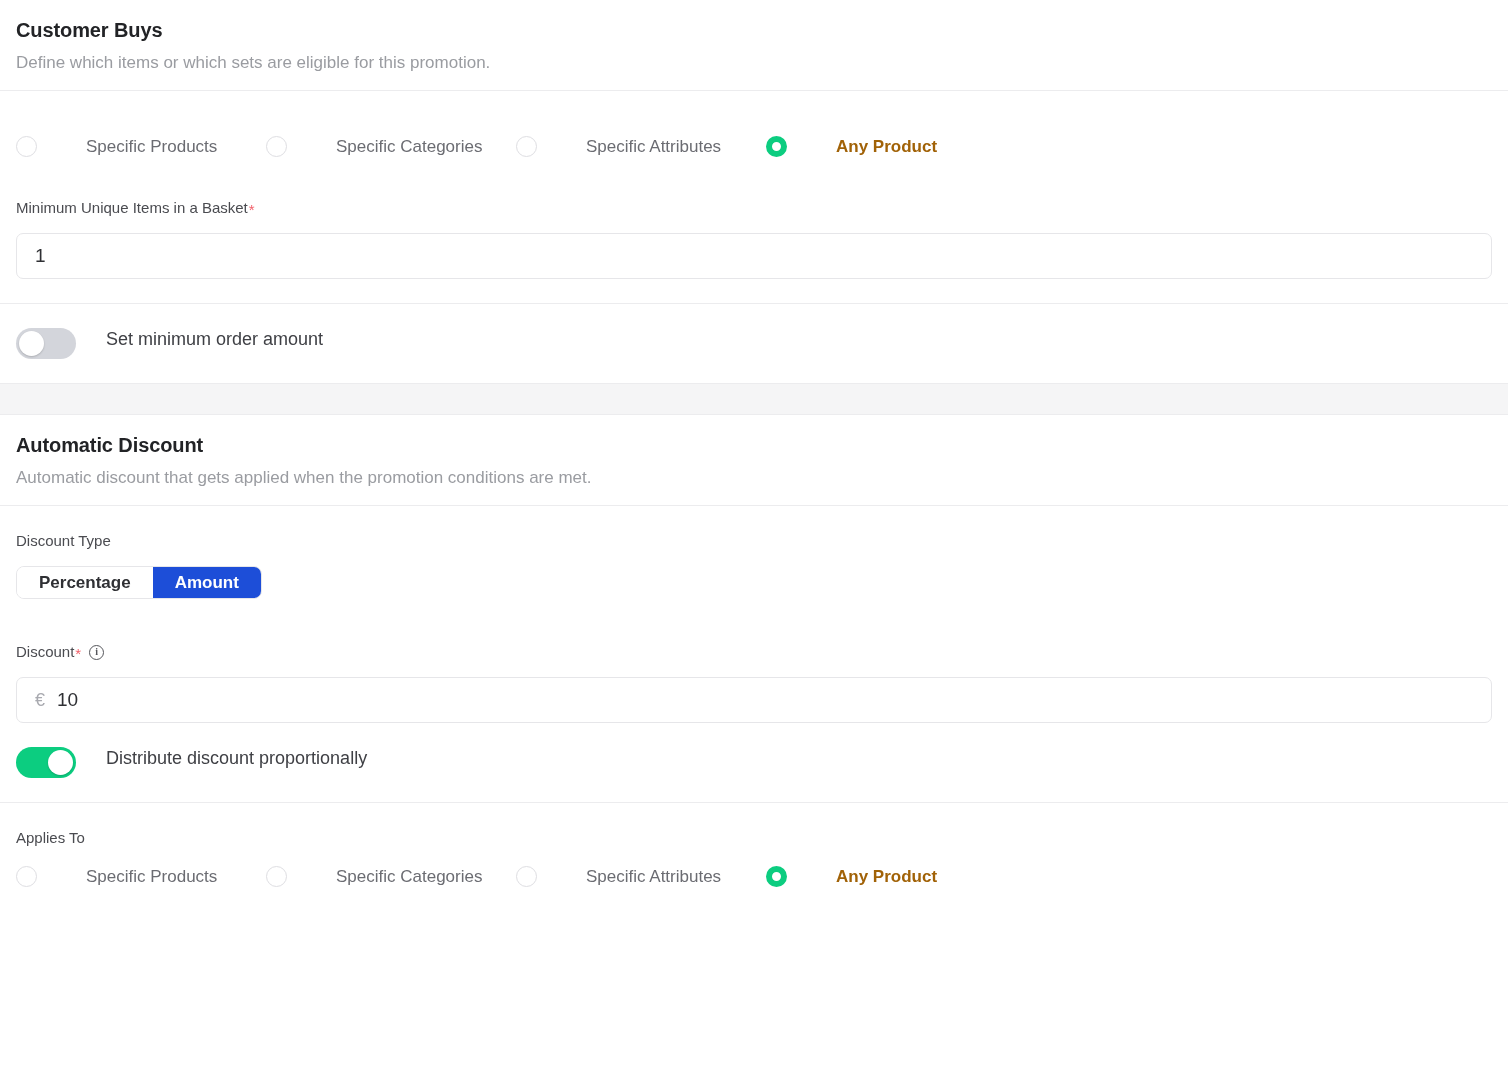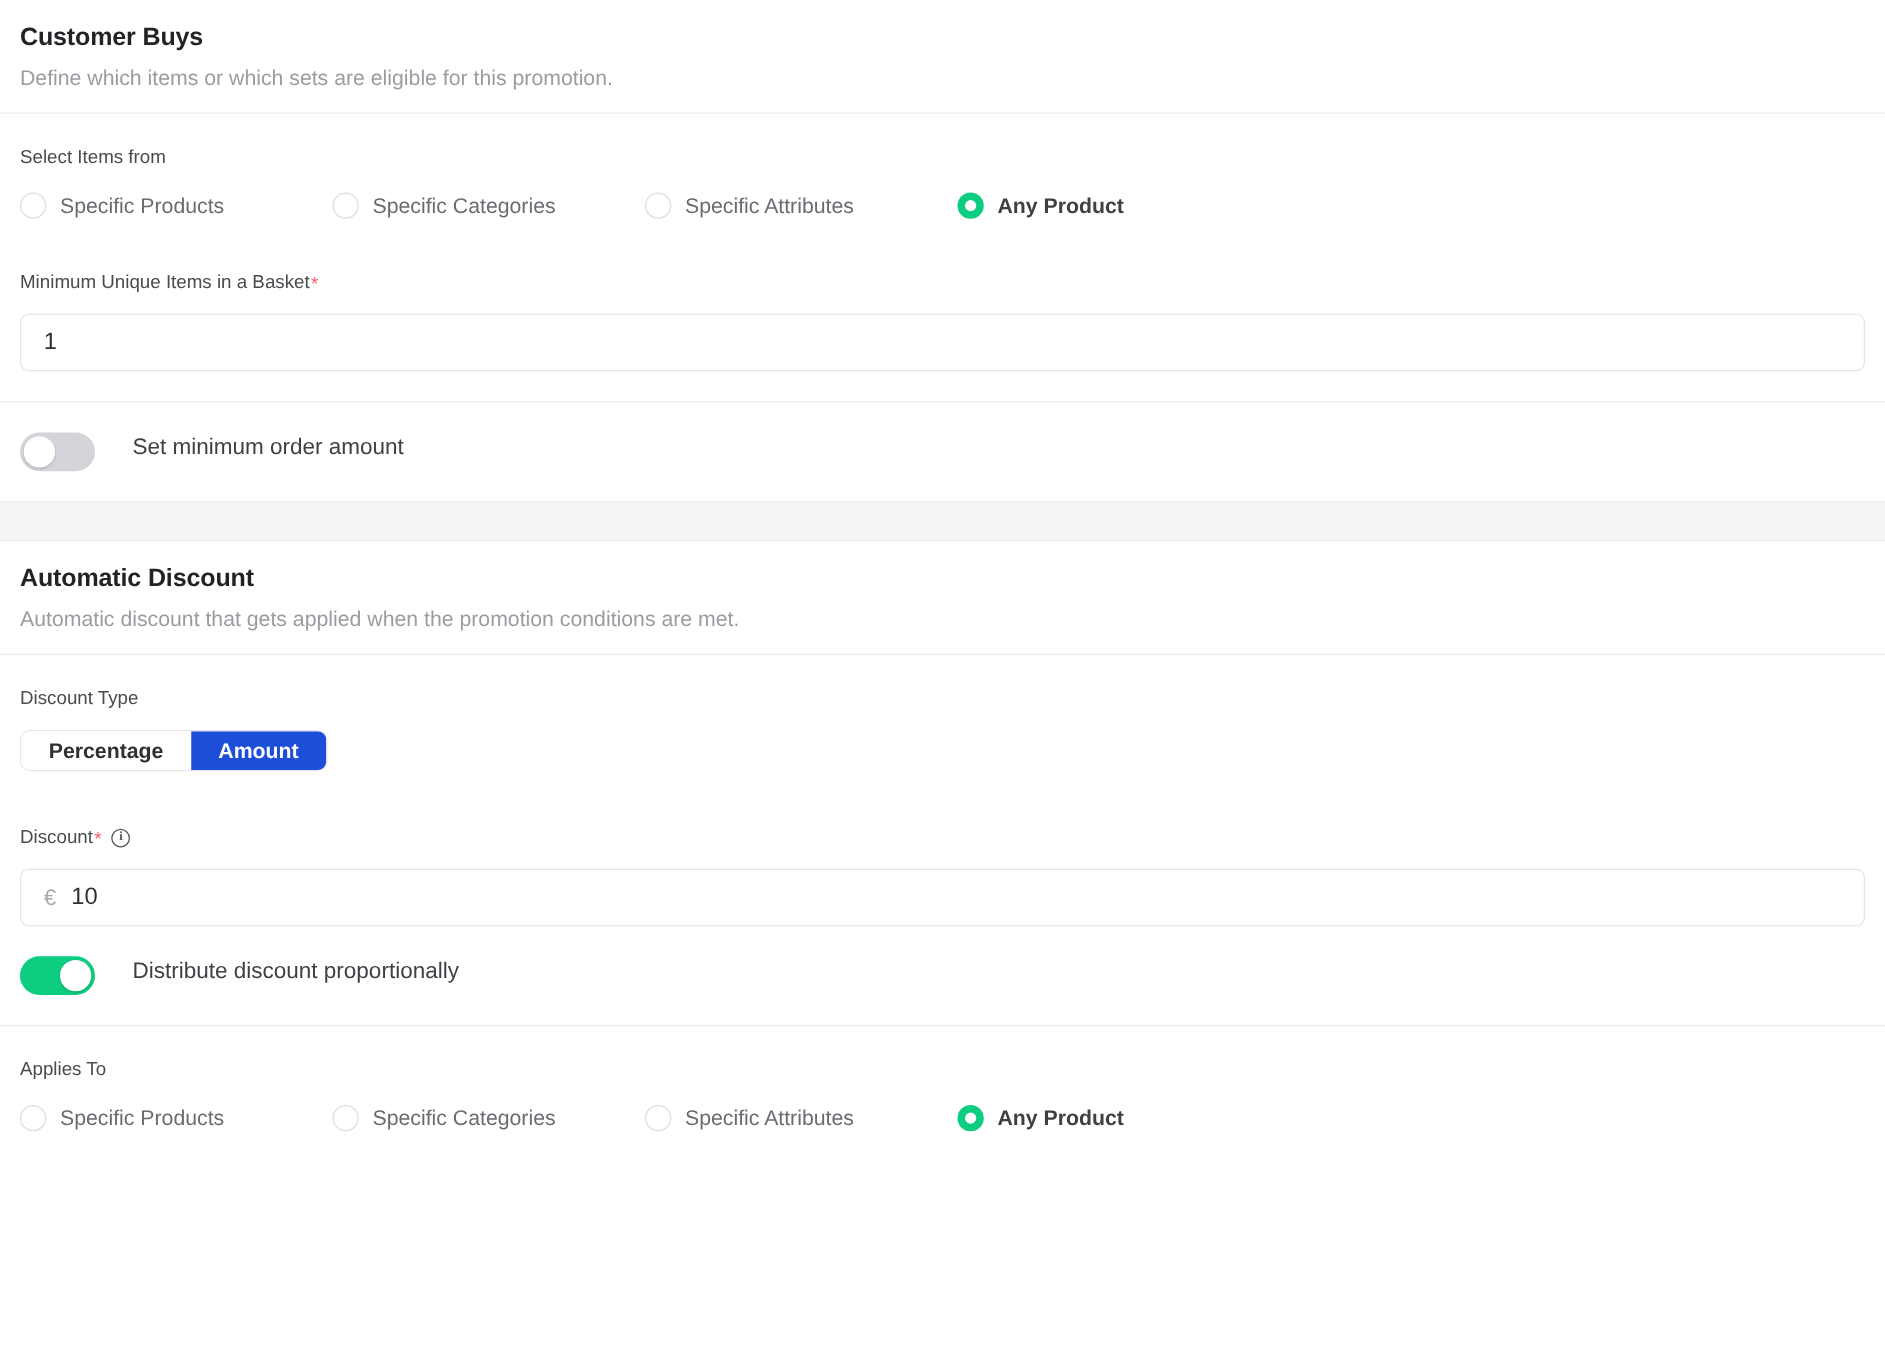--- a/index.html
+++ b/index.html
@@ -89,41 +89,42 @@
   .radio-group {
     display: flex;
     align-items: center;
     margin-top: 19px;
   }
   .radio-item {
     display: flex;
     align-items: center;
     width: 250px;
     cursor: pointer;
+    gap: 38px;
   }
   .radio-mark {
     width: 21px;
     height: 21px;
     border-radius: 50%;
     border: 1.6px solid #dedee2;
     background: #ffffff;
     flex: 0 0 auto;
   }
   .radio-item.checked .radio-mark {
     border: 6px solid #0ccd80;
     background: #ffffff;
   }
   .radio-label {
     font-size: 17px;
     color: #6b6c72;
     margin-left: 11px;
     line-height: 20px;
   }
   .radio-item.checked .radio-label {
-    color: #404040;
+    color: #a16207;
     font-weight: bold;
   }
 
   
   .text-input {
     margin-top: 16px;
     height: 46px;
     border: 1px solid #e6e6e9;
     border-radius: 7px;
     background: #ffffff;
@@ -206,23 +207,20 @@
 <div class="panel">
 
   <div class="section-header">
     <div class="section-title">Customer Buys</div>
     <div class="section-subtitle">Define which items or which sets are eligible for this promotion.</div>
   </div>
 
   <div class="divider"></div>
 
   <div class="form-block">
-    <div class="field-label">
-      <span>Select Items from</span>
-    </div>
 
     <div class="radio-group">
       <div class="radio-item">
         <span class="radio-mark"></span>
         <span class="radio-label">Specific Products</span>
       </div>
       <div class="radio-item">
         <span class="radio-mark"></span>
         <span class="radio-label">Specific Categories</span>
       </div>

